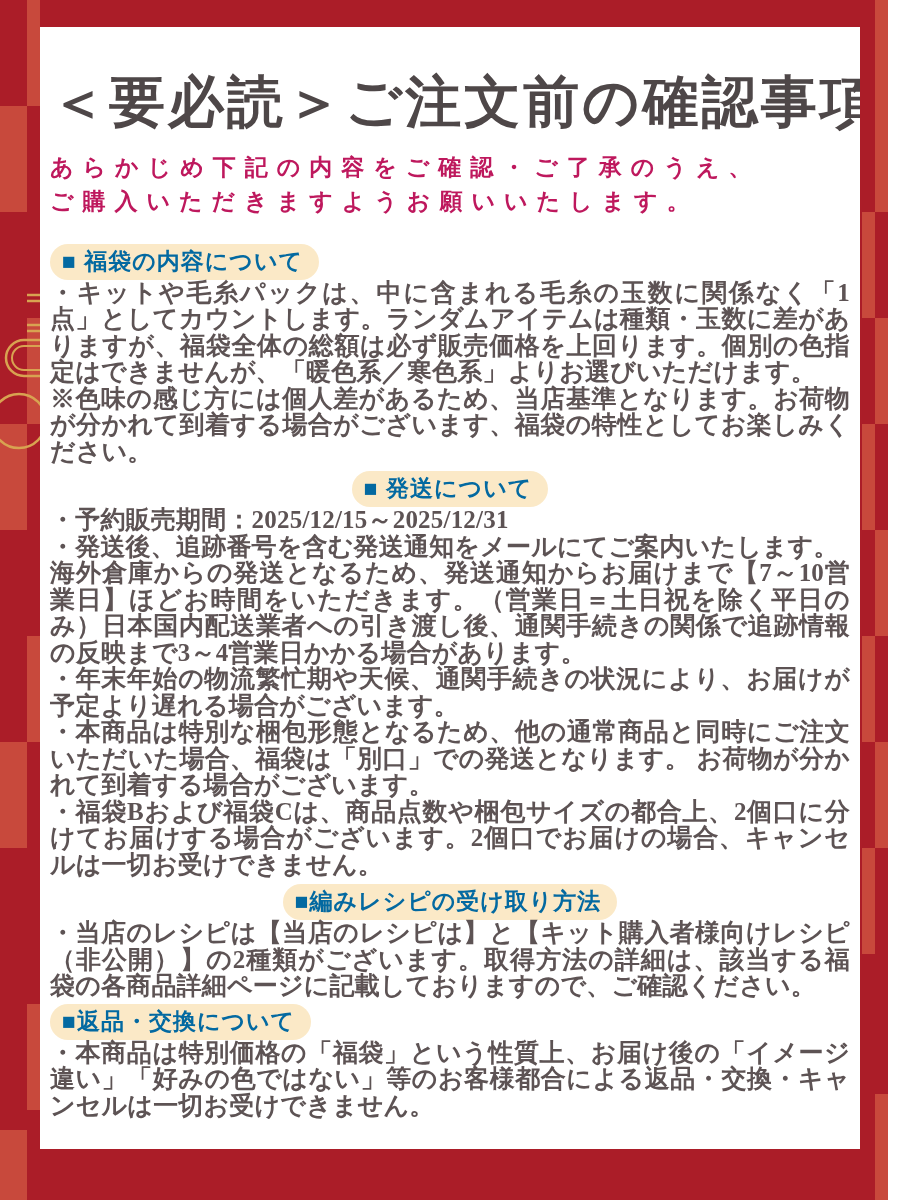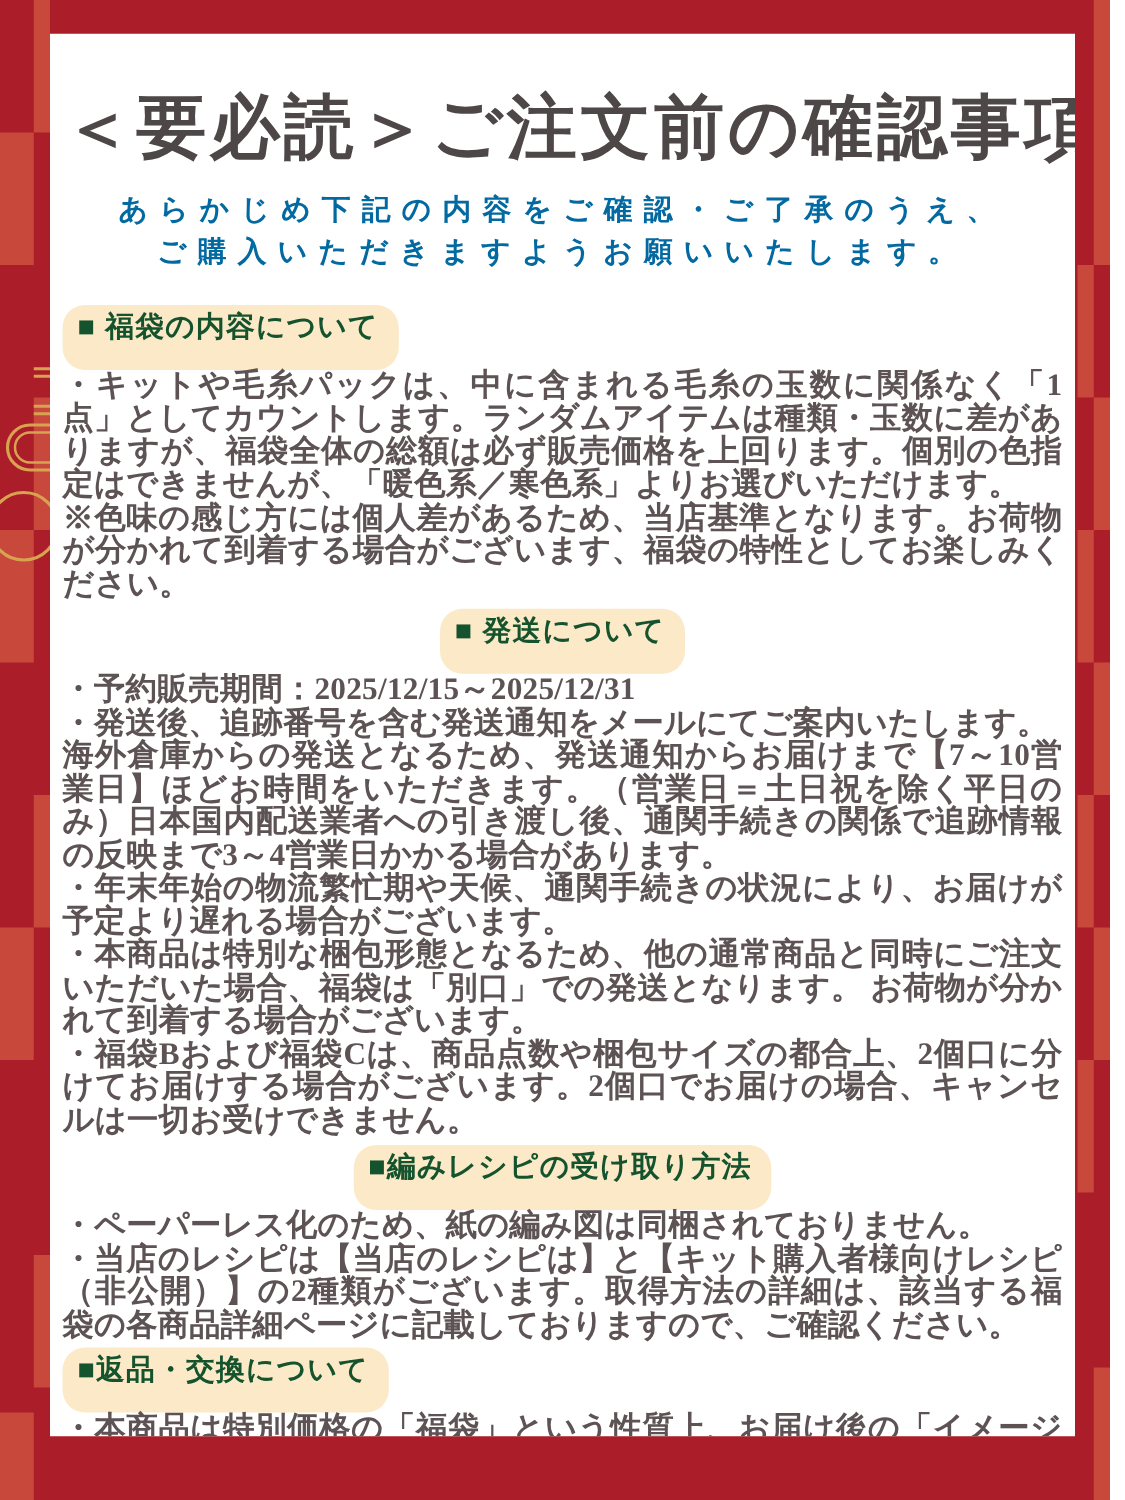--- a/index.html
+++ b/index.html
@@ -4,26 +4,26 @@
 <style>
   html,body{margin:0;padding:0;}
   .stage{position:relative;width:888px;height:1200px;background:#ab1d28;overflow:hidden;
          font-family:"Liberation Sans",sans-serif;}
   .sq{position:absolute;background:#c8493c;}
   .gold-orn{position:absolute;left:0;top:283px;}
   .card{position:absolute;left:40px;top:27px;width:820px;height:1122px;background:#ffffff;
         box-sizing:border-box;padding:44px 10px 0 10px;overflow:hidden;}
   .title{margin:0;text-align:center;font-size:56px;font-weight:900;letter-spacing:3px;
          color:#4e4748;line-height:1.12;white-space:nowrap;}
-  .subtitle{margin:16px 0 0;text-align:center;font-size:23px;font-weight:bold;
-            letter-spacing:9px;color:#0369a1;line-height:34px;}
+  .subtitle{margin:16px 0 0;font-size:23px;font-weight:bold;
+            letter-spacing:9px;color:#be185d;line-height:34px;}
   .subtitle span{display:block;}
   .pill-row{margin:0;line-height:0;}
-  .pill{display:inline-block;background:#fbe9c7;border-radius:18px;padding:4px 16px 22px 12px;
-        font-size:23px;font-weight:bold;color:#14532d;letter-spacing:1px;line-height:26px;}
+  .pill{display:inline-block;background:#fbe9c7;border-radius:18px;padding:4px 16px 6px 12px;
+        font-size:23px;font-weight:bold;color:#0369a1;letter-spacing:1px;line-height:26px;}
   p.body{margin:0;font-size:25px;font-weight:bold;color:#5d5354;line-height:26.5px;
          text-align:justify;letter-spacing:0.2px;
          font-family:"Liberation Serif","Liberation Sans",sans-serif;}
   
   .mt26{margin-top:26px;}.mt16{margin-top:16px;}.mt14{margin-top:14px;}.mt6{margin-top:6px;text-align:center;}.mt4{margin-top:4px;}
   .mt3{margin-top:3px;}.mt2{margin-top:2px;}.mt0{margin-top:0;}
 </style>
 </head>
 <body>
 
@@ -83,21 +83,20 @@
       <p class="body mt0">海外倉庫からの発送となるため、発送通知からお届けまで【7～10営業日】ほどお時間をいただきます。（営業日＝土日祝を除く平日のみ）日本国内配送業者への引き渡し後、通関手続きの関係で追跡情報の反映まで3～4営業日かかる場合があります。</p>
       <p class="body mt14">・年末年始の物流繁忙期や天候、通関手続きの状況により、お届けが予定より遅れる場合がございます。</p>
       <p class="body mt14">・本商品は特別な梱包形態となるため、他の通常商品と同時にご注文いただいた場合、福袋は「別口」での発送となります。 お荷物が分かれて到着する場合がございます。</p>
       <p class="body mt0">・福袋Bおよび福袋Cは、商品点数や梱包サイズの都合上、2個口に分けてお届けする場合がございます。2個口でお届けの場合、キャンセルは一切お受けできません。</p>
     </section>
 
     <section>
       <div class="pill-row mt6">
         <span class="pill">■編みレシピの受け取り方法</span>
       </div>
-      <p class="body mt3">・ペーパーレス化のため、紙の編み図は同梱されておりません。</p>
       <p class="body mt0">・当店のレシピは【当店のレシピは】と【キット購入者様向けレシピ（非公開）】の2種類がございます。取得方法の詳細は、該当する福袋の各商品詳細ページに記載しておりますので、ご確認ください。</p>
     </section>
 
     <section>
       <div class="pill-row mt4">
         <span class="pill">■返品・交換について</span>
       </div>
       <p class="body mt2">・本商品は特別価格の「福袋」という性質上、お届け後の「イメージ違い」「好みの色ではない」等のお客様都合による返品・交換・キャンセルは一切お受けできません。</p>
     </section>
 

